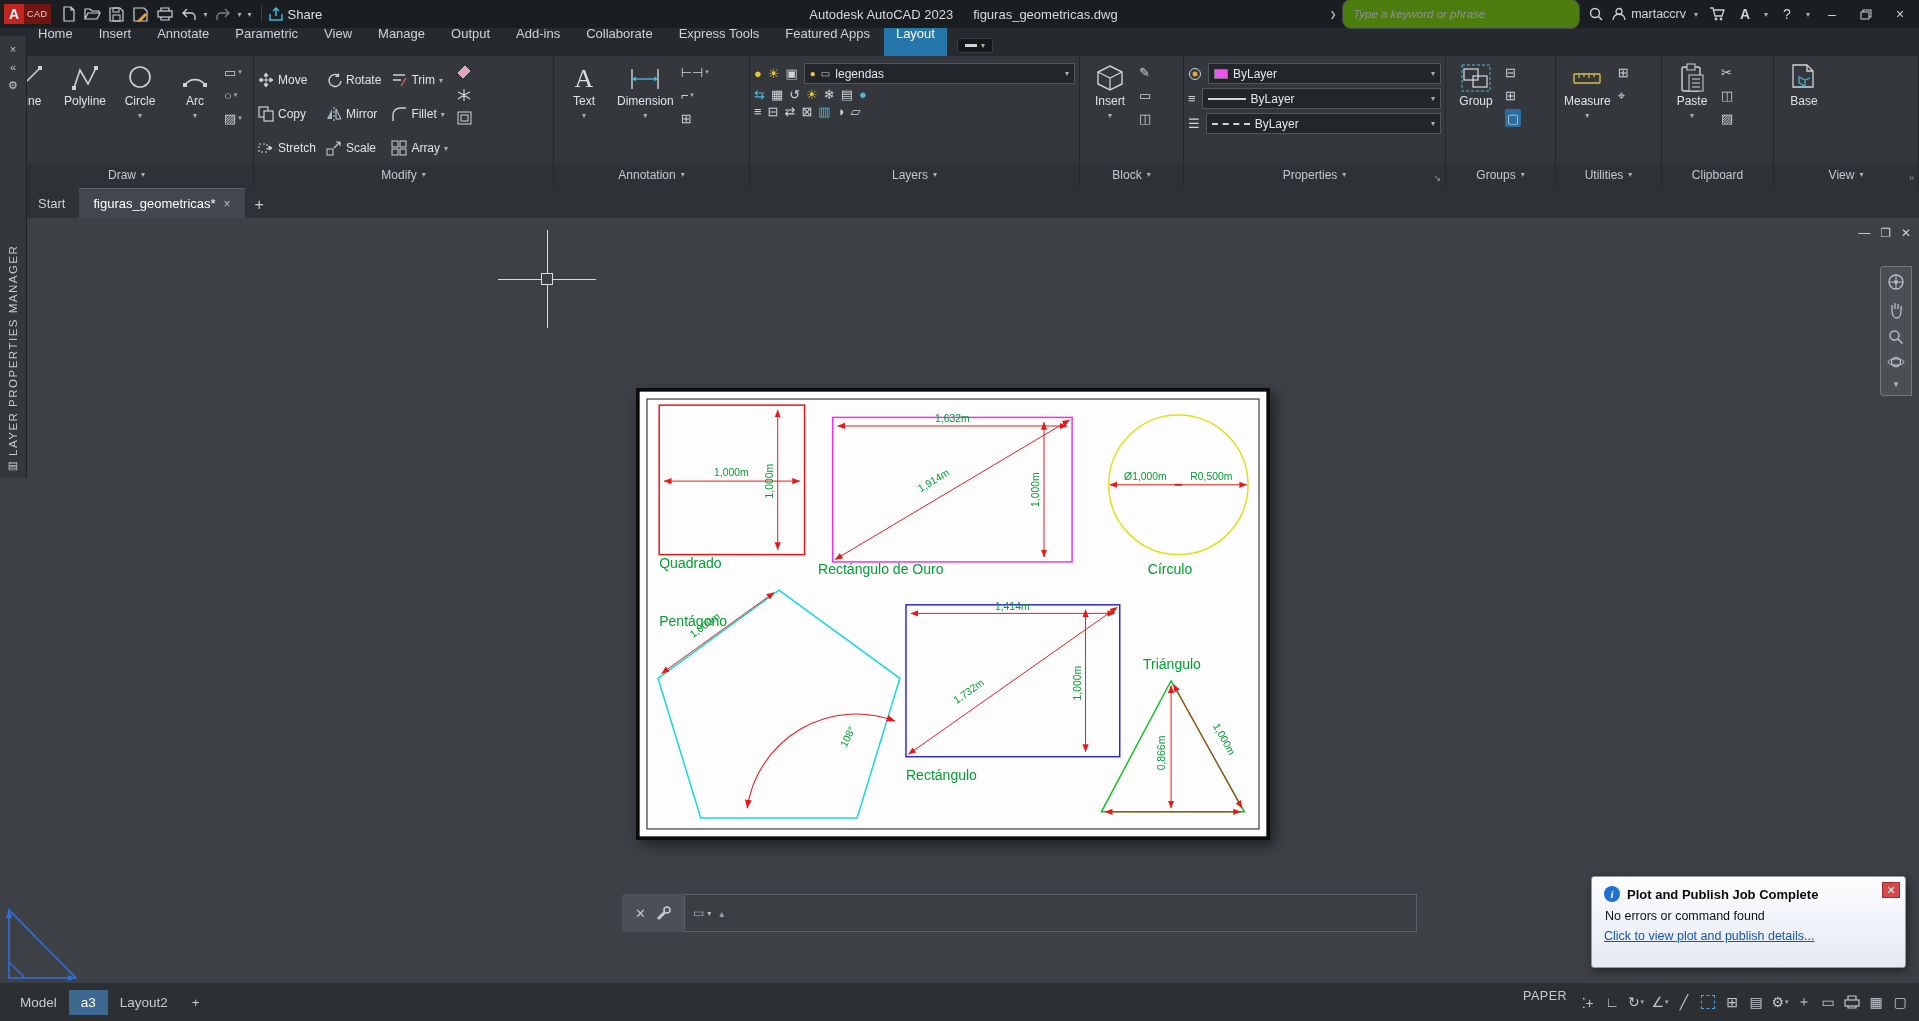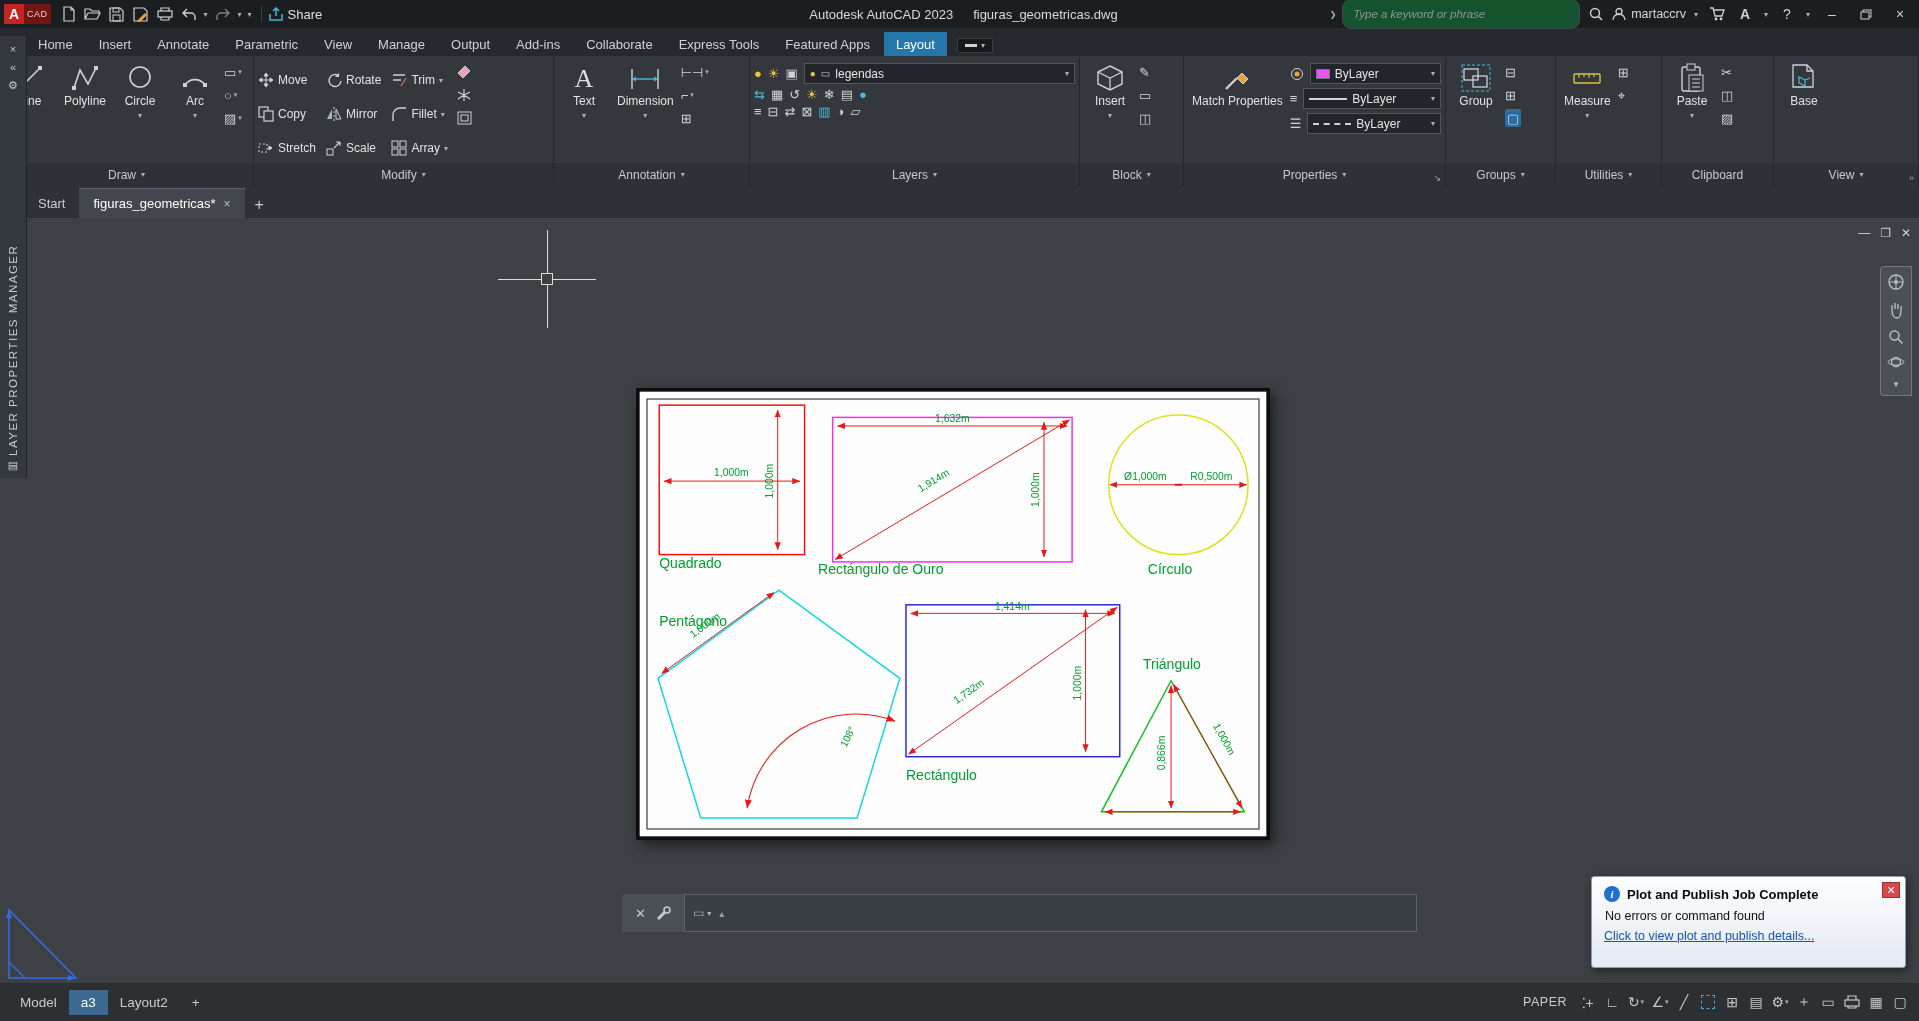--- a/index.html
+++ b/index.html
@@ -11,29 +11,29 @@
   .titlebar { height:28px; background:#1b1e20; display:flex; align-items:center; padding:0 4px; position:relative; z-index:40;}
   .logo { display:flex; align-items:center; margin-right:6px; cursor:pointer;}
   .logo-a { background:#c2241f; color:#fff; font-weight:bold; font-size:14px; width:20px; height:20px; display:flex; align-items:center; justify-content:center;}
   .logo-cad { background:#701512; color:#f4c9c5; font-size:9px; height:20px; display:flex; align-items:center; padding:0 3px; letter-spacing:.5px;}
   .tb-btn { width:24px; height:24px; display:flex; align-items:center; justify-content:center; color:#ccd1d5; font-size:13px; cursor:pointer;}
   .tb-caret { width:10px; font-size:8px; color:#aab0b5; display:flex; align-items:center; justify-content:center;}
   .tb-sep { width:1px; height:16px; background:#3a3f43; margin:0 6px;}
   .share { display:flex; align-items:center; gap:5px; color:#dce0e3; font-size:13px; cursor:pointer;}
   .tb-center { position:absolute; left:8px; right:0; display:flex; justify-content:center; gap:20px; font-size:13px; color:#d5d9dd; pointer-events:none;}
   .tb-right { margin-left:auto; display:flex; align-items:center; gap:4px; position:relative; z-index:2;}
-  .searchbox { width:238px; height:30px; background:#14532d; border:1px solid #45494d; border-radius:9px; padding:0 10px; }
+  .searchbox { width:238px; height:30px; background:#4d7c0f; border:1px solid #45494d; border-radius:9px; padding:0 10px; }
   .searchbox input { width:100%; height:100%; background:transparent; border:none; outline:none; color:#cfd4d8; font-size:11.5px; font-style:italic;}
   .searchbox input::placeholder { color:#8d9399; font-style:italic;}
   .user { display:flex; align-items:center; gap:5px; font-size:12.5px; color:#d2d6da; cursor:pointer;justify-content:flex-end;}
   .winbtn { width:30px; height:26px; display:flex; align-items:center; justify-content:center; color:#cdd2d6; font-size:14px; cursor:pointer;}
 
   
   .tabrow { height:28px; background:#262a2e; display:flex; align-items:flex-end; padding-left:26px; gap:2px; position:relative; z-index:30;}
-  .rtab { padding:5px 12px 4px; font-size:13px; color:#cdd2d6; cursor:pointer; white-space:nowrap;}
+  .rtab { padding:5px 12px 15px; font-size:13px; color:#cdd2d6; cursor:pointer; white-space:nowrap;}
   .rtab.active { background:#2576ab; color:#fff;}
   .ribbon-collapse { margin-left:8px; margin-bottom:3px; display:flex; align-items:center; gap:4px; background:#16181a; border:1px solid #3a3f43; padding:2px 7px; border-radius:2px; cursor:pointer;}
   .ribbon-collapse .bar { width:12px; height:3px; background:#cdd2d6;}
 
   
   .ribbon { height:130px; background:#34383c; display:flex; position:relative; z-index:20;}
   .panel { display:flex; flex-direction:column; border-right:1px solid #24282b; min-width:0;}
   .panel-body { flex:1; display:flex; align-items:stretch; padding:3px 4px 0; gap:3px;}
   .panel-footer { height:23px; display:flex; align-items:center; justify-content:center; gap:5px; font-size:12px; color:#c3c9ce; background:#2e3236; cursor:pointer; position:relative;}
   .caret { font-size:8px; color:#aab0b5;}
@@ -97,21 +97,21 @@
   .notif-msg { font-size:12.5px; margin:7px 0 6px 1px; color:#101010;}
   .notif-link { font-size:12.5px; color:#1553b5; text-decoration:underline; cursor:pointer;}
   .notif-close { position:absolute; top:5px; right:5px; width:18px; height:16px; background:#d64949; border:1px solid #9c2f2f; color:#fff; font-size:11px; display:flex; align-items:center; justify-content:center; cursor:pointer;}
   .info-i { width:16px; height:16px; border-radius:50%; background:#1f6fd4; color:#fff; font-size:11px; font-weight:bold; display:flex; align-items:center; justify-content:center; font-family:"Liberation Serif",serif; font-style:italic;}
 
   
   .statusbar { position:absolute; bottom:0; left:0; right:0; height:38px; background:#2c3033; display:flex; align-items:center; padding:0 8px; z-index:40;}
   .sb-left { display:flex; align-items:center; font-size:13.5px; color:#c8ccd0;}
   .sb-left .chip { padding:5px 12px; cursor:pointer;}
   .chip.active { background:#3d6890; color:#fff;}
-  .sb-right { margin-left:auto; display:flex; align-items:center; gap:2px;}
+  .sb-right { margin-left:auto; display:flex; gap:2px;}
   .sb-paper { font-size:12.5px; color:#c8ccd0; margin-right:8px; letter-spacing:.5px;}
   .sb-i { min-width:22px; height:26px; display:flex; align-items:center; justify-content:center; color:#c2c8cd; font-size:14px; cursor:pointer; gap:1px; padding:0 2px;}
   .sb-i .caret { font-size:7px;}
   .dashedbox { width:14px; height:14px; border:1px dashed #4ba6e0;}
 </style>
 </head>
 <body>
 
 <div class="titlebar">
   <div class="logo">
@@ -491,27 +491,20 @@
       </div>
     </div>
     <div class="panel-footer">
       <span>Block</span>
         <span class="caret">▾</span>
     </div>
   </div>
 
   <div class="panel" style="width:262px">
     <div class="panel-body">
-      <div class="bigbtn">
-        <svg width="30" height="30">
-            <path d="M4 26 L15 15" stroke="#ccd2d6" stroke-width="2.4"></path>
-            <path d="M15 15 L20 10 L26 16 L21 21 Z" fill="#e8a33d" stroke="#ccd2d6"></path>
-          </svg>
-        <span class="lbl">Match Properties</span>
-      </div>
       <div class="lrows" style="flex:1">
         <div class="lrow">
           <svg width="14" height="14">
               <circle cx="7" cy="7" r="5.5" fill="none" stroke="#ccd2d6"></circle>
               <circle cx="7" cy="7" r="2.5" fill="#e8a33d"></circle>
             </svg>
           <div class="field" style="flex:1">
             <span class="swatch"></span>
             <span>ByLayer</span>
             <span class="caret">▾</span>

